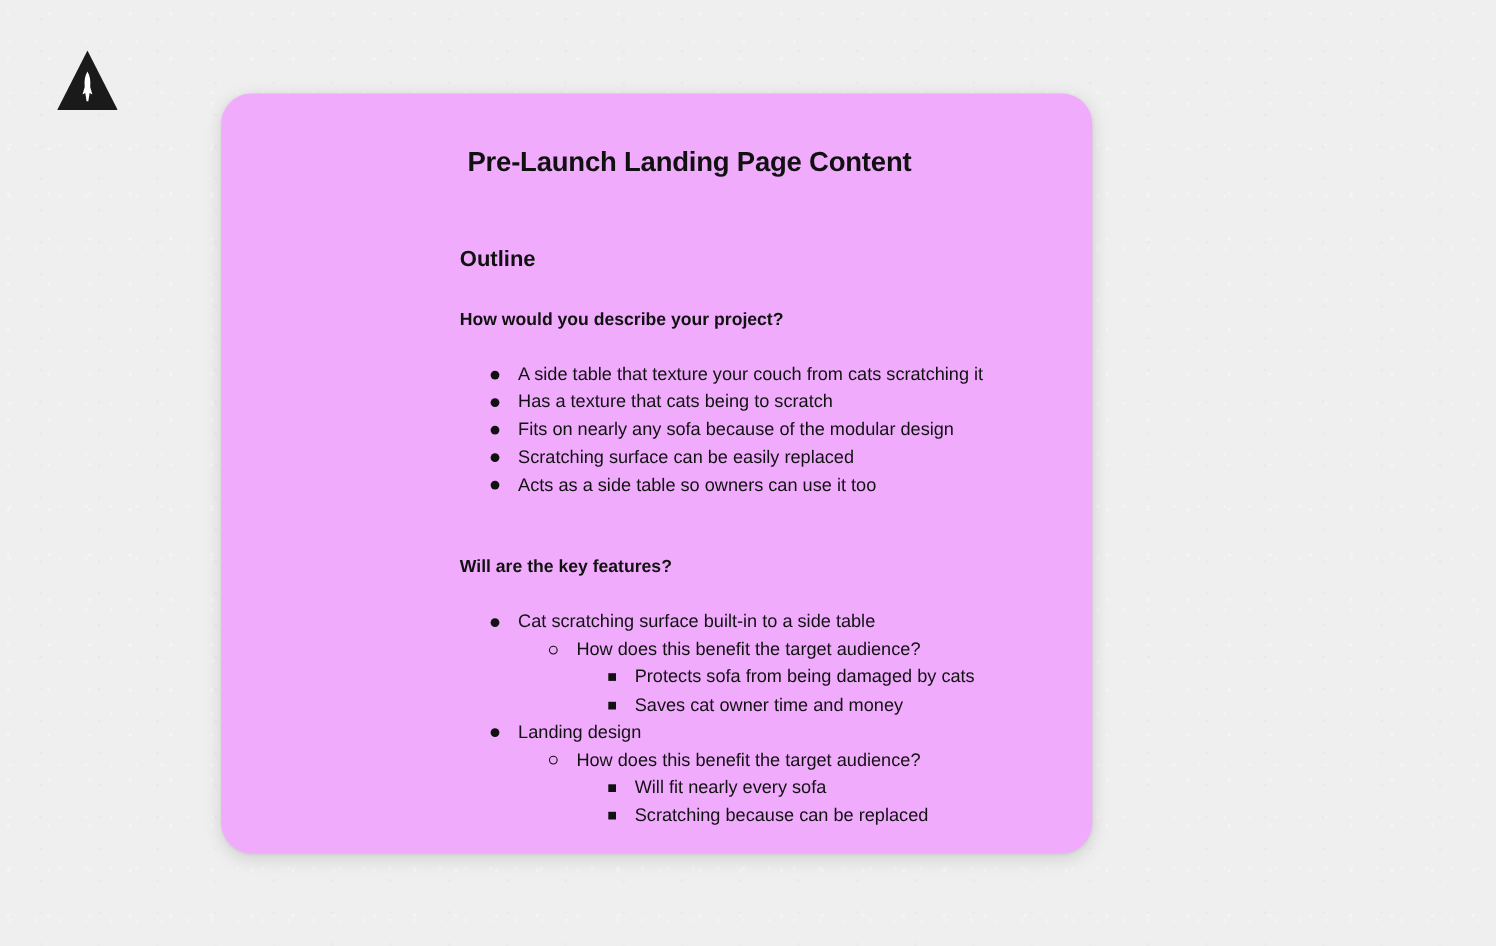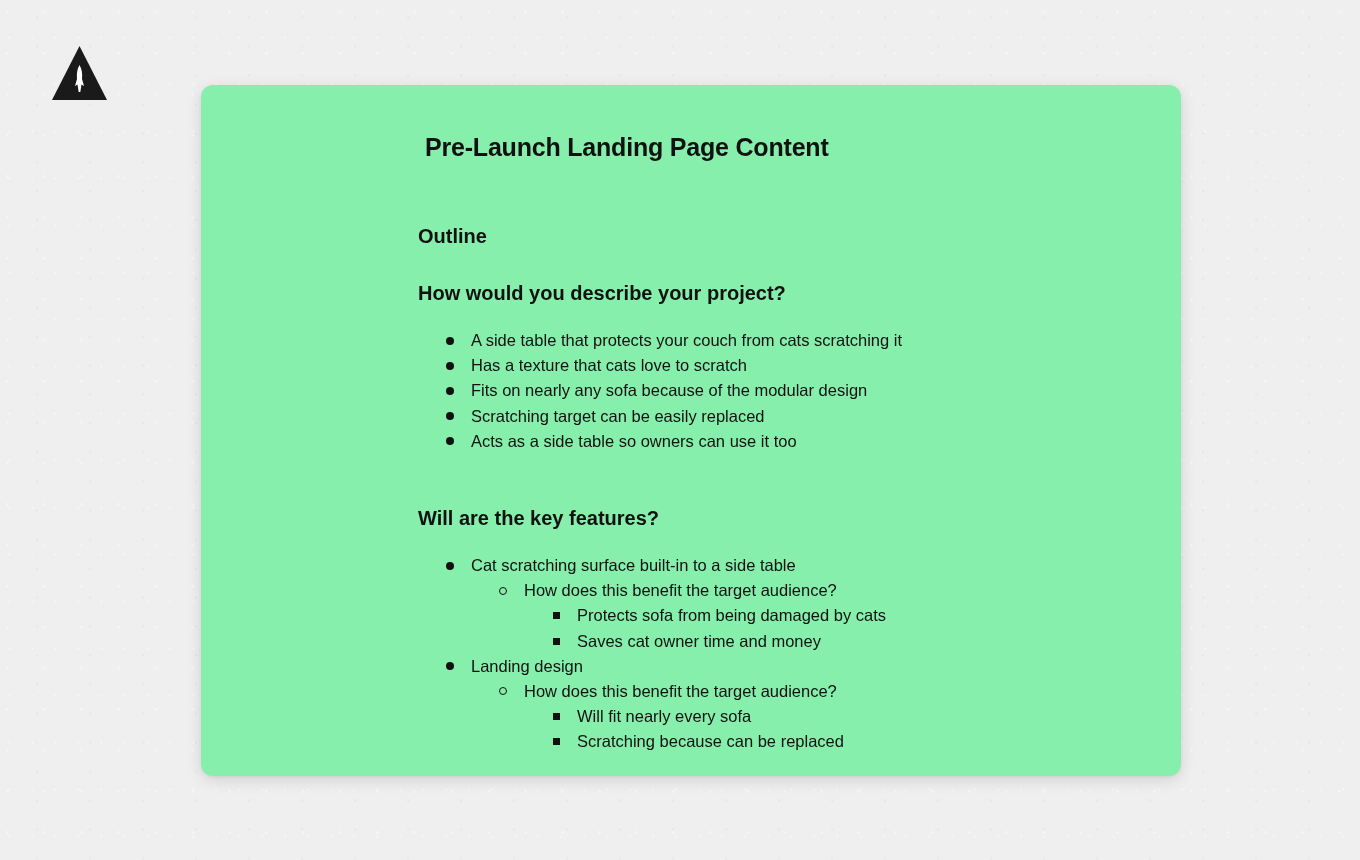--- a/index.html
+++ b/index.html
@@ -24,24 +24,24 @@
       position: absolute;
       left: 52px;
       top: 46px;
       width: 55px;
       height: 54px;
     }
     .card {
       position: absolute;
       left: 201px;
       top: 85px;
-      width: 980px;
+      width: 792px;
       height: 691px;
-      background: #86efac;
-      border-radius: 12px;
+      background: #f0abfc;
+      border-radius: 28px;
       box-shadow: 0 4px 16px rgba(0,0,0,0.12), 0 1px 3px rgba(0,0,0,0.06);
       overflow: hidden;
     }
     .doc {
       position: absolute;
       left: 217px;
       top: 0;
       width: 620px;
     }
     .doc-title {
@@ -59,21 +59,21 @@
       left: 0;
       top: 140px;
       margin: 0;
       font-size: 20px;
       font-weight: bold;
     }
     .question {
       position: absolute;
       left: 0;
       margin: 0;
-      font-size: 20px;
+      font-size: 16px;
       font-weight: bold;
       white-space: nowrap;
     }
     .list {
       position: absolute;
       left: 0;
       margin: 0;
       padding: 0;
       list-style: none;
     }
@@ -124,39 +124,39 @@
   <div class="doc">
     <h1 class="doc-title">Pre-Launch Landing Page Content</h1>
     <h2 class="section-title">Outline</h2>
 
     <p class="question" style="top:197px;">How would you describe your project?</p>
     <ul class="list" style="top:243px;">
       <li class="li l1">
           <span class="marker">
             <span class="dot"></span>
           </span>
-          <span class="text">A side table that protects your couch from cats scratching it</span>
-        </li>
-      <li class="li l1">
-          <span class="marker">
-            <span class="dot"></span>
-          </span>
-          <span class="text">Has a texture that cats love to scratch</span>
+          <span class="text">A side table that texture your couch from cats scratching it</span>
+        </li>
+      <li class="li l1">
+          <span class="marker">
+            <span class="dot"></span>
+          </span>
+          <span class="text">Has a texture that cats being to scratch</span>
         </li>
       <li class="li l1">
           <span class="marker">
             <span class="dot"></span>
           </span>
           <span class="text">Fits on nearly any sofa because of the modular design</span>
         </li>
       <li class="li l1">
           <span class="marker">
             <span class="dot"></span>
           </span>
-          <span class="text">Scratching target can be easily replaced</span>
+          <span class="text">Scratching surface can be easily replaced</span>
         </li>
       <li class="li l1">
           <span class="marker">
             <span class="dot"></span>
           </span>
           <span class="text">Acts as a side table so owners can use it too</span>
         </li>
     </ul>
 
     <p class="question" style="top:422px;">Will are the key features?</p>

